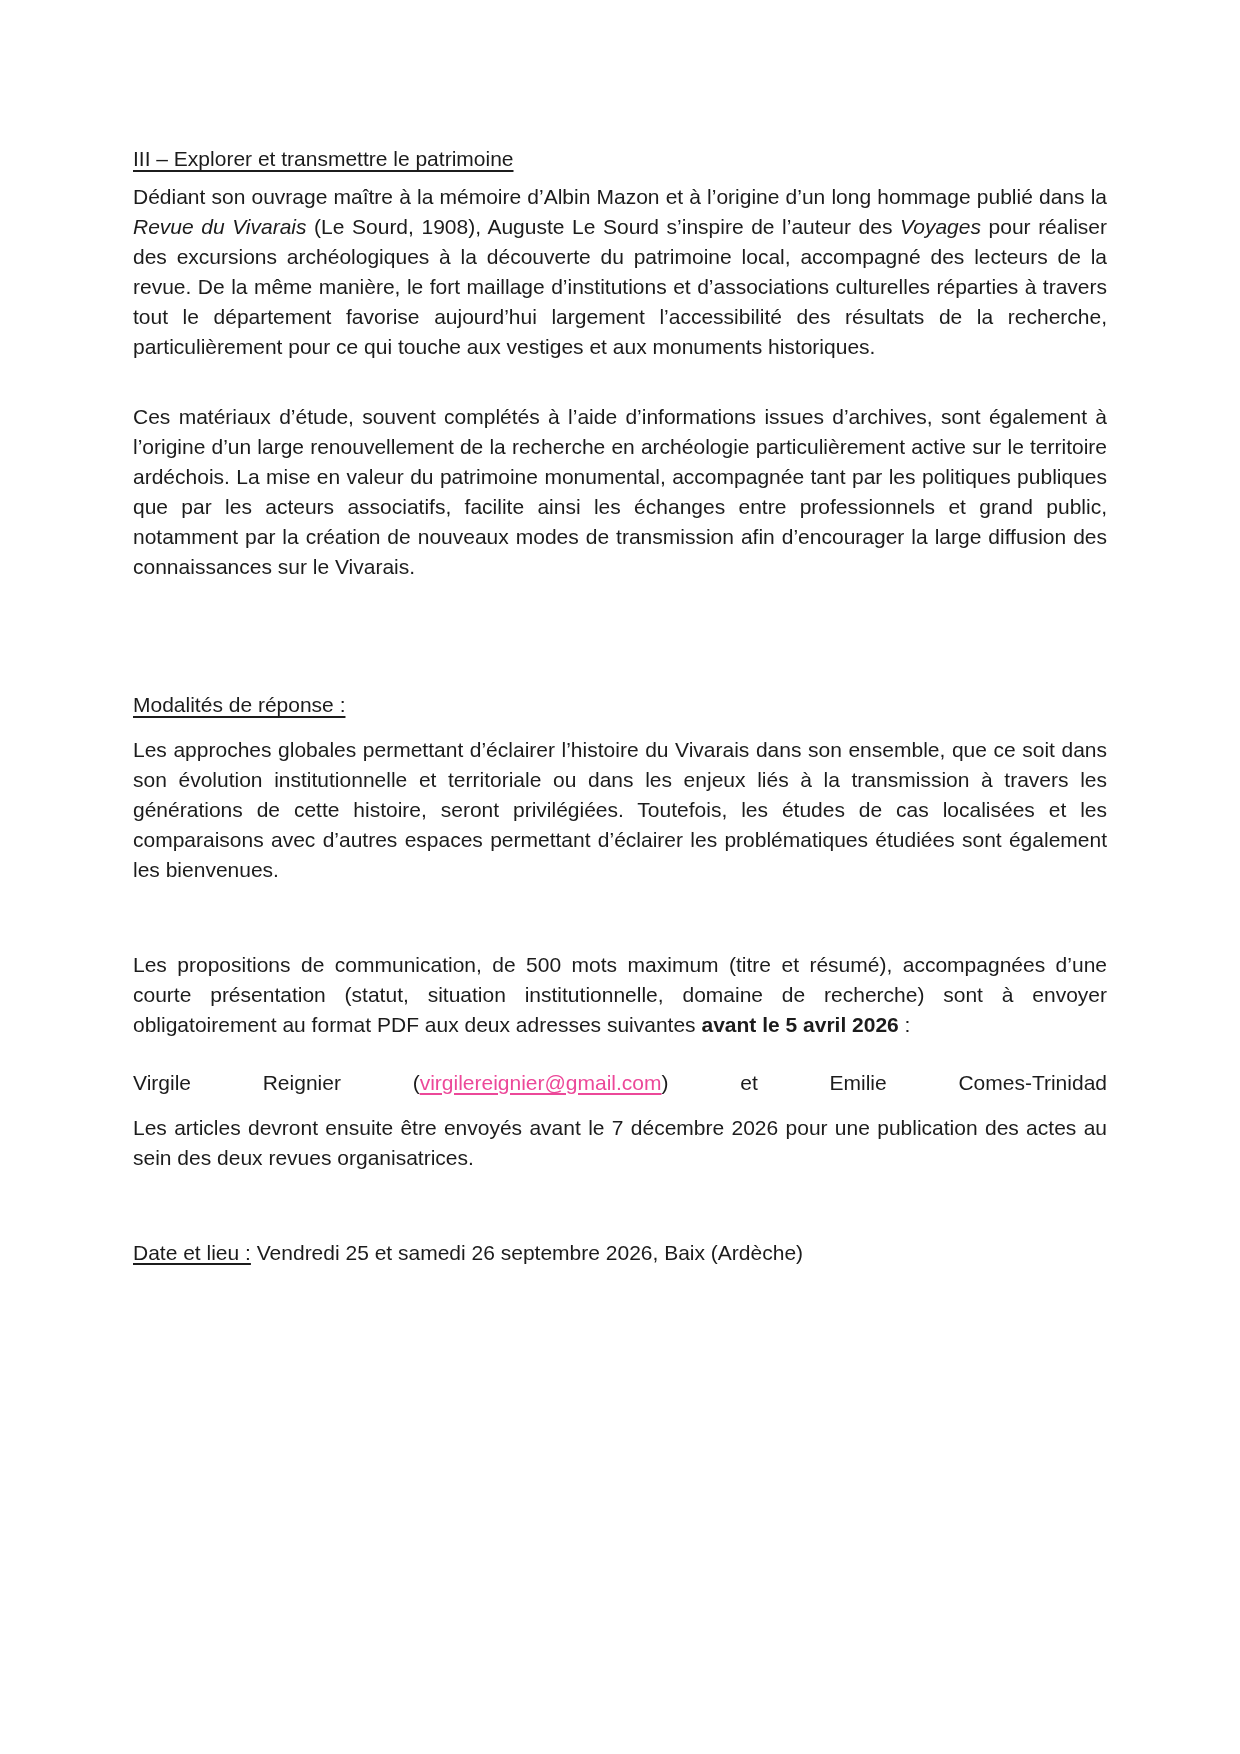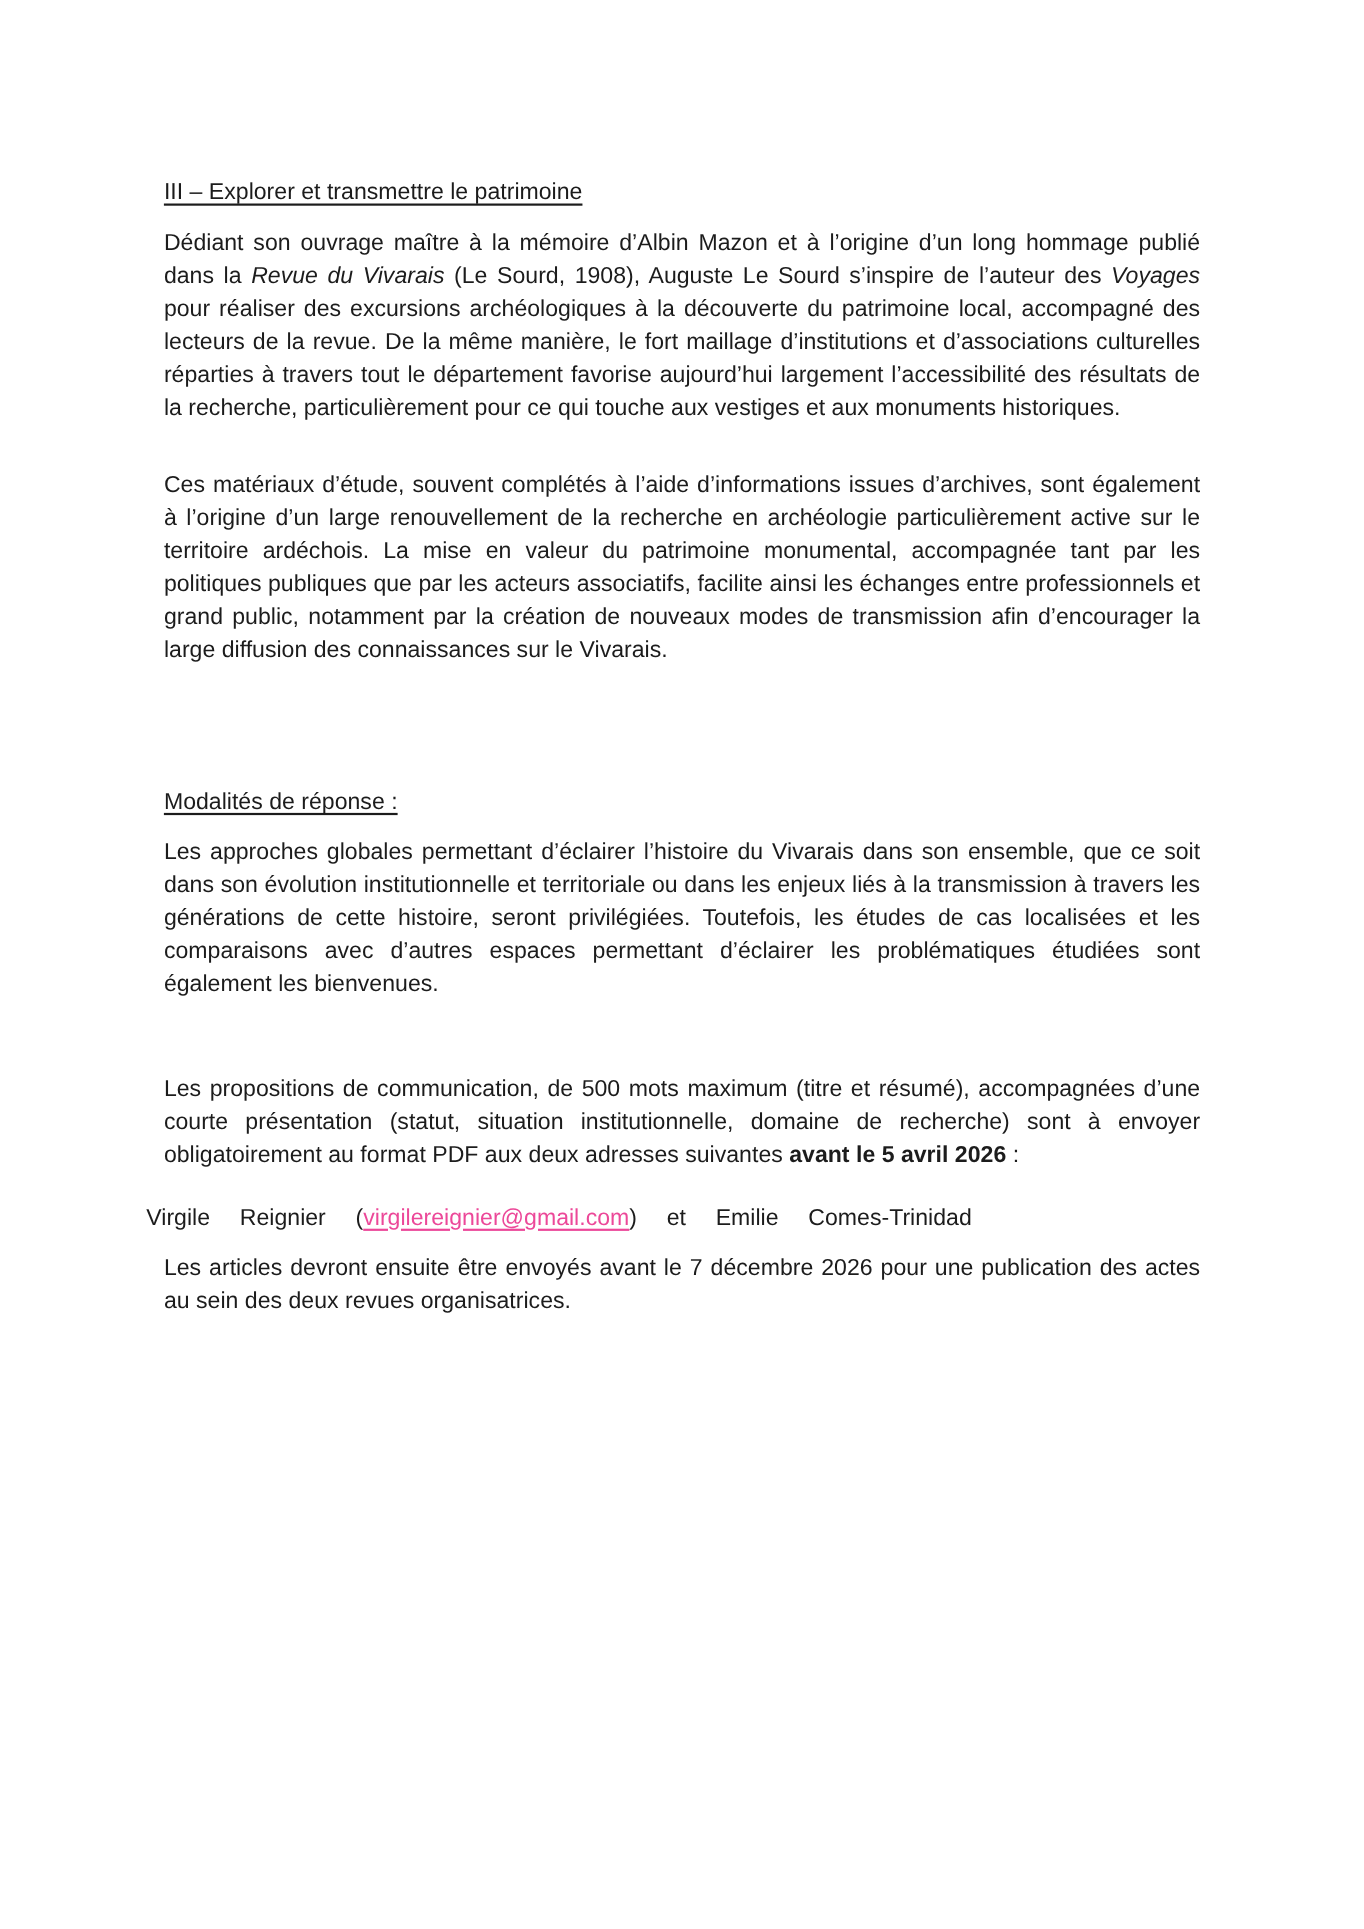--- a/index.html
+++ b/index.html
@@ -13,32 +13,32 @@
     height: 1754px;
     box-sizing: border-box;
     padding: 144px 133px 0 133px;
     background: #ffffff;
     font-family: "Liberation Sans", "DejaVu Sans", sans-serif;
     font-size: 21px;
     line-height: 30px;
     color: #1c1c1c;
     overflow: hidden;
   }
-  p { margin: 16px; }
+  p { margin: 0; }
   .justify { text-align: justify; }
   .underline { text-decoration: underline; text-underline-offset: 3px; }
 
   .heading { text-decoration: underline; text-underline-offset: 4px; }
 
   .para-dediant        { margin-top: 8px;  }
   .para-ces-materiaux  { margin-top: 40px; }
   .heading-modalites   { margin-top: 108px; }
   .para-approches      { margin-top: 15px; }
   .para-propositions   { margin-top: 65px; }
-  .contacts-line-1     { margin-top: 28px; display: flex; align-items: baseline; gap: 27px; }
+  .contacts-line-1     { margin-top: 28px; display: flex; justify-content: space-between; align-items: baseline; }
   .contacts-line-2     { margin-top: 0; }
   .para-articles       { margin-top: 15px; }
   .line-date           { margin-top: 65px; }
   .line-org            { margin-top: 65px; }
   .para-sci            { margin-top: 65px; }
 
   a.email-link {
     color: #ec4899;
     text-decoration: underline;
     text-underline-offset: 3px;
@@ -66,16 +66,17 @@
     <span>Virgile</span>
     <span>Reignier</span>
     <span><span>(</span><a class="email-link">virgilereignier@gmail.com</a><span>)</span></span>
     <span>et</span>
     <span>Emilie</span>
     <span>Comes-Trinidad</span>
   </div>
 
   <p class="justify para-articles">Les articles devront ensuite être envoyés avant le 7 décembre 2026 pour une publication des actes au sein des deux revues organisatrices.</p>
 
+  <p class="line-date"><span class="underline">Date et lieu :</span><span> Vendredi 25 et samedi 26 septembre 2026, Baix (Ardèche)</span></p>
 
 
 
 </div>
 
 </body></html>

